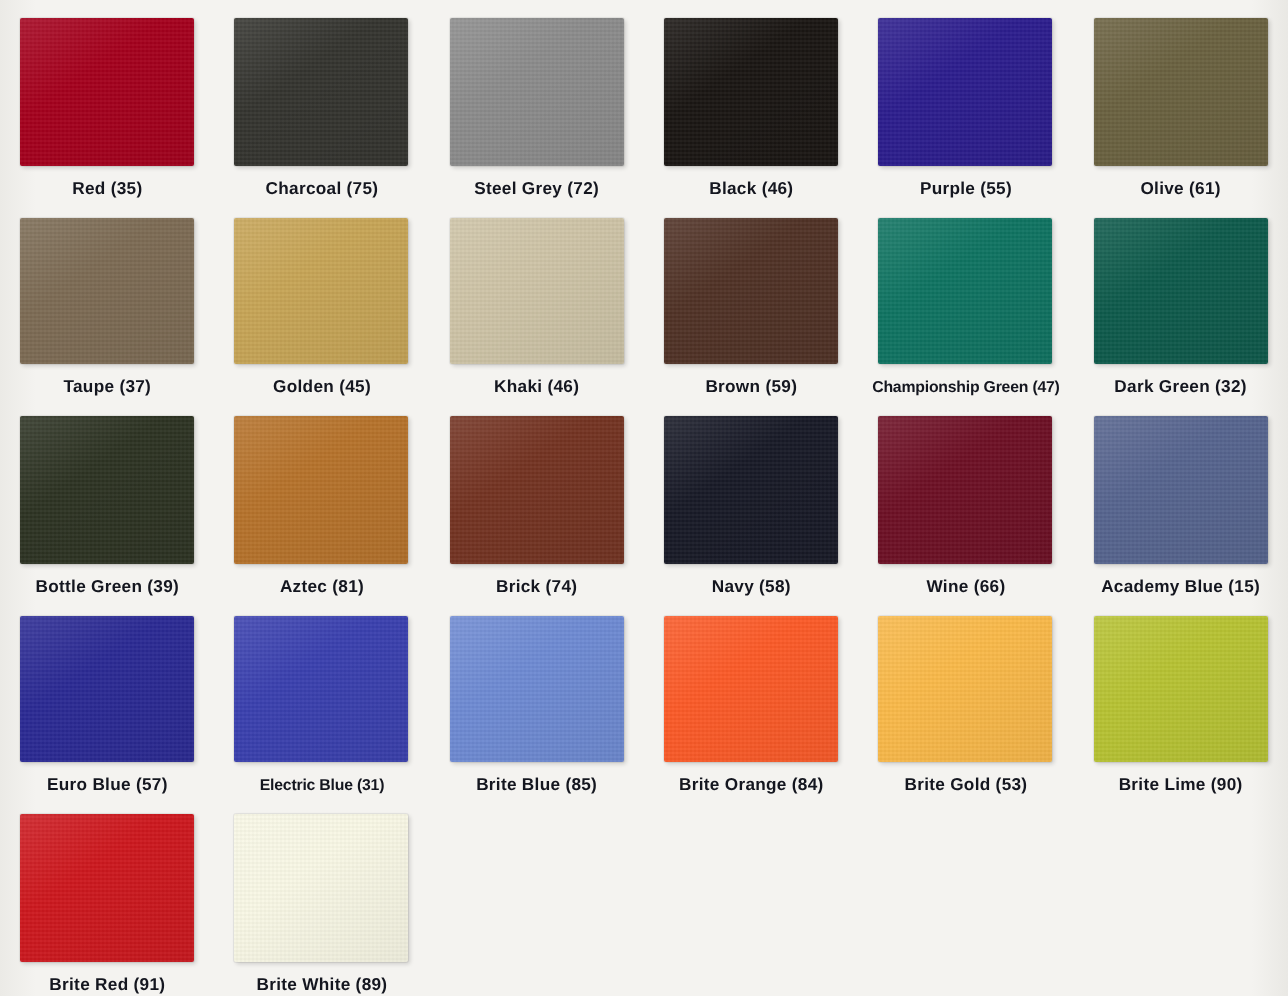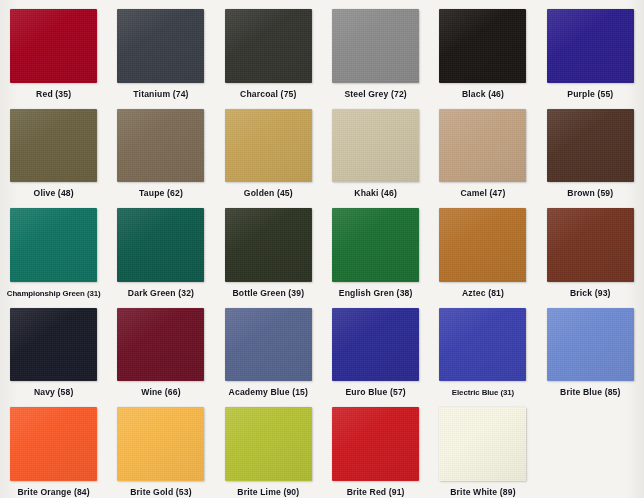--- a/index.html
+++ b/index.html
@@ -101,86 +101,74 @@
 </head>
 <body>
 
 <div id="chart-sheet">
   <div id="swatch-grid">
       <div class="swatch-cell">
         <div class="swatch-chip" style="background-color: rgb(164, 1, 29);"></div>
         <div class="swatch-label">Red (35)</div>
       </div>
       <div class="swatch-cell">
-        <div class="swatch-chip" style="background-color: rgb(58, 62, 70);"></div>
-        <div class="swatch-label">Titanium (74)</div>
-      </div>
-      <div class="swatch-cell">
         <div class="swatch-chip" style="background-color: rgb(52, 52, 47);"></div>
         <div class="swatch-label">Charcoal (75)</div>
       </div>
       <div class="swatch-cell">
         <div class="swatch-chip" style="background-color: rgb(139, 139, 139);"></div>
         <div class="swatch-label">Steel Grey (72)</div>
       </div>
       <div class="swatch-cell">
         <div class="swatch-chip" style="background-color: rgb(26, 22, 19);"></div>
         <div class="swatch-label">Black (46)</div>
       </div>
       <div class="swatch-cell">
         <div class="swatch-chip" style="background-color: rgb(44, 29, 141);"></div>
         <div class="swatch-label">Purple (55)</div>
       </div>
       <div class="swatch-cell">
         <div class="swatch-chip" style="background-color: rgb(106, 97, 64);"></div>
-        <div class="swatch-label">Olive (48)</div>
+        <div class="swatch-label">Olive (61)</div>
       </div>
       <div class="swatch-cell">
         <div class="swatch-chip" style="background-color: rgb(124, 107, 84);"></div>
-        <div class="swatch-label">Taupe (62)</div>
+        <div class="swatch-label">Taupe (37)</div>
       </div>
       <div class="swatch-cell">
         <div class="swatch-chip" style="background-color: rgb(198, 164, 86);"></div>
         <div class="swatch-label">Golden (45)</div>
       </div>
       <div class="swatch-cell">
         <div class="swatch-chip" style="background-color: rgb(205, 195, 166);"></div>
         <div class="swatch-label">Khaki (46)</div>
       </div>
       <div class="swatch-cell">
-        <div class="swatch-chip" style="background-color: rgb(194, 163, 131);"></div>
-        <div class="swatch-label">Camel (47)</div>
-      </div>
-      <div class="swatch-cell">
         <div class="swatch-chip" style="background-color: rgb(80, 50, 38);"></div>
         <div class="swatch-label">Brown (59)</div>
       </div>
       <div class="swatch-cell">
         <div class="swatch-chip" style="background-color: rgb(15, 115, 97);"></div>
-        <div class="swatch-label tight">Championship Green (31)</div>
+        <div class="swatch-label tight">Championship Green (47)</div>
       </div>
       <div class="swatch-cell">
         <div class="swatch-chip" style="background-color: rgb(14, 90, 75);"></div>
         <div class="swatch-label">Dark Green (32)</div>
       </div>
       <div class="swatch-cell">
         <div class="swatch-chip" style="background-color: rgb(45, 51, 35);"></div>
         <div class="swatch-label">Bottle Green (39)</div>
       </div>
       <div class="swatch-cell">
-        <div class="swatch-chip" style="background-color: rgb(27, 112, 49);"></div>
-        <div class="swatch-label">English Gren (38)</div>
-      </div>
-      <div class="swatch-cell">
         <div class="swatch-chip" style="background-color: rgb(181, 114, 43);"></div>
         <div class="swatch-label">Aztec (81)</div>
       </div>
       <div class="swatch-cell">
         <div class="swatch-chip" style="background-color: rgb(115, 51, 34);"></div>
-        <div class="swatch-label">Brick (93)</div>
+        <div class="swatch-label">Brick (74)</div>
       </div>
       <div class="swatch-cell">
         <div class="swatch-chip" style="background-color: rgb(24, 26, 39);"></div>
         <div class="swatch-label">Navy (58)</div>
       </div>
       <div class="swatch-cell">
         <div class="swatch-chip" style="background-color: rgb(109, 16, 37);"></div>
         <div class="swatch-label">Wine (66)</div>
       </div>
       <div class="swatch-cell">

